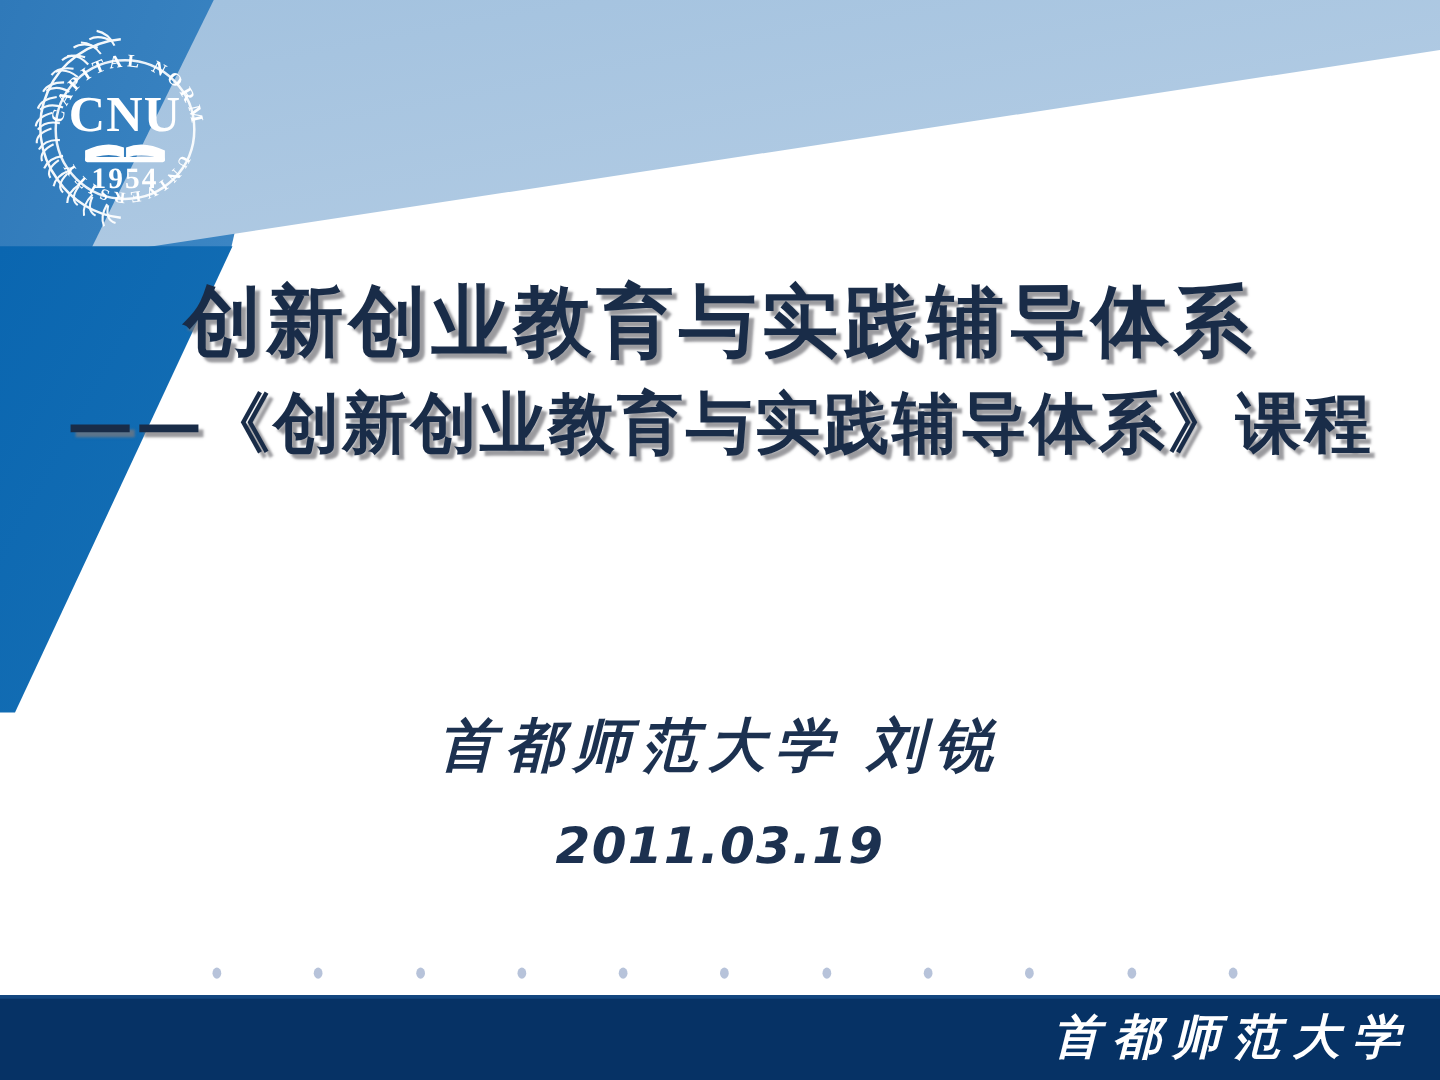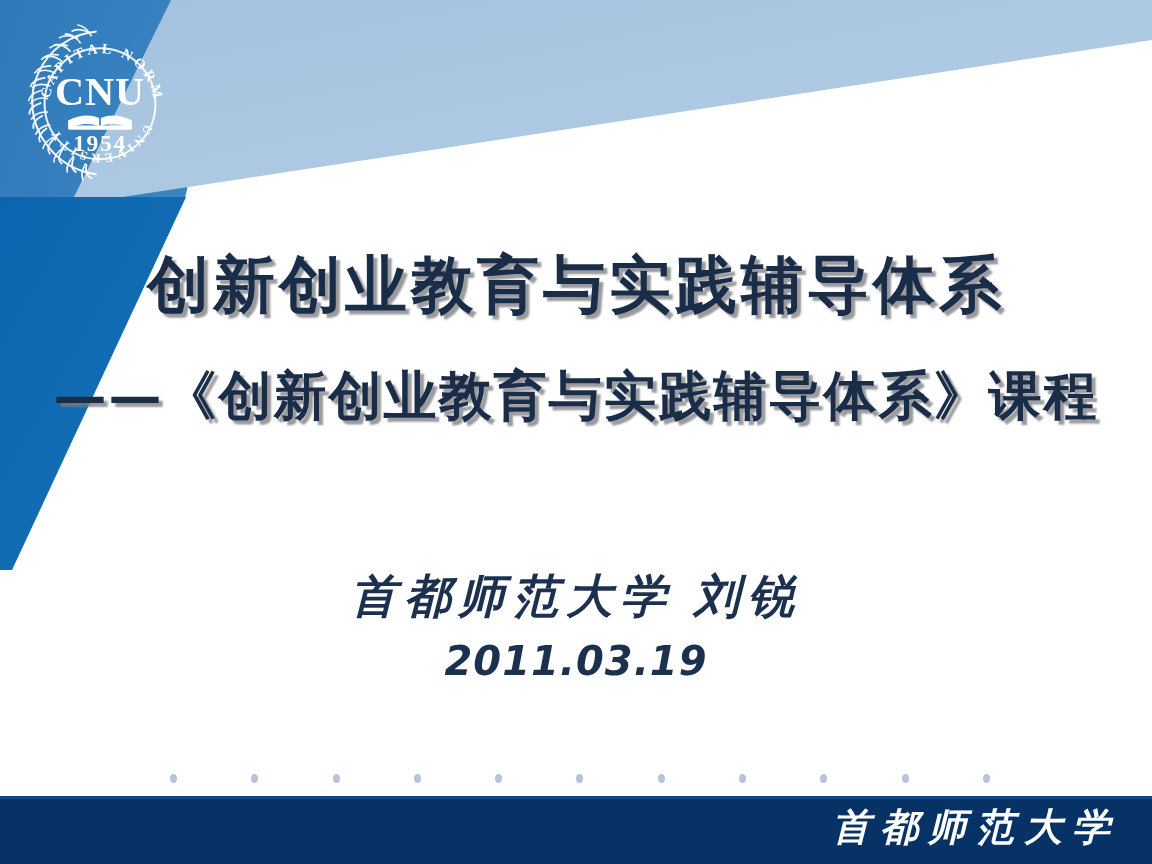--- a/index.html
+++ b/index.html
@@ -36,21 +36,20 @@
     z-index: 5;
   }
 
   .title-line {
     color: #192c48;
     font-family: "DejaVu Serif", "Liberation Serif", serif;
     font-weight: bold;
     letter-spacing: 2px;
     text-shadow: 4px 4px 2px rgba(120,120,125,0.75);
     white-space: nowrap;
-    margin-top: 28px;
   }
 
   .title-line.l1 {
     font-size: 62px;
     line-height: 78px;
     letter-spacing: 4px;
   }
 
   .title-line.l2 {
     font-size: 53px;
@@ -86,21 +85,21 @@
   }
 
   .date {
     color: #1c3150;
     font-family: "DejaVu Sans", "Liberation Sans", sans-serif;
     font-size: 40px;
     font-style: italic;
     font-weight: bold;
     letter-spacing: 1px;
     line-height: 58px;
-    margin-top: 4px;
+    margin-top: 20px;
   }
 
   
   .dot-row {
     position: absolute;
     left: 170px;
     top: 772px;
     width: 820px;
     height: 12px;
     display: flex;
@@ -135,26 +134,26 @@
     position: absolute;
     left: 0;
     top: 0;
     width: 1152px;
     height: 3px;
     background: #13477f;
   }
 
   .footer-wordmark {
     color: #ffffff;
-    font-family: Liberation Mono, monospace;
+    font-family: Liberation Sans, sans-serif;
     font-size: 38px;
     font-style: italic;
     font-weight: bold;
     letter-spacing: 10px;
-    margin-right: 32px;
+    margin-right: 22px;
     line-height: 1;
     white-space: nowrap;
   }
 
   
   .crest {
     position: absolute;
     left: 16px;
     top: 18px;
     width: 168px;

